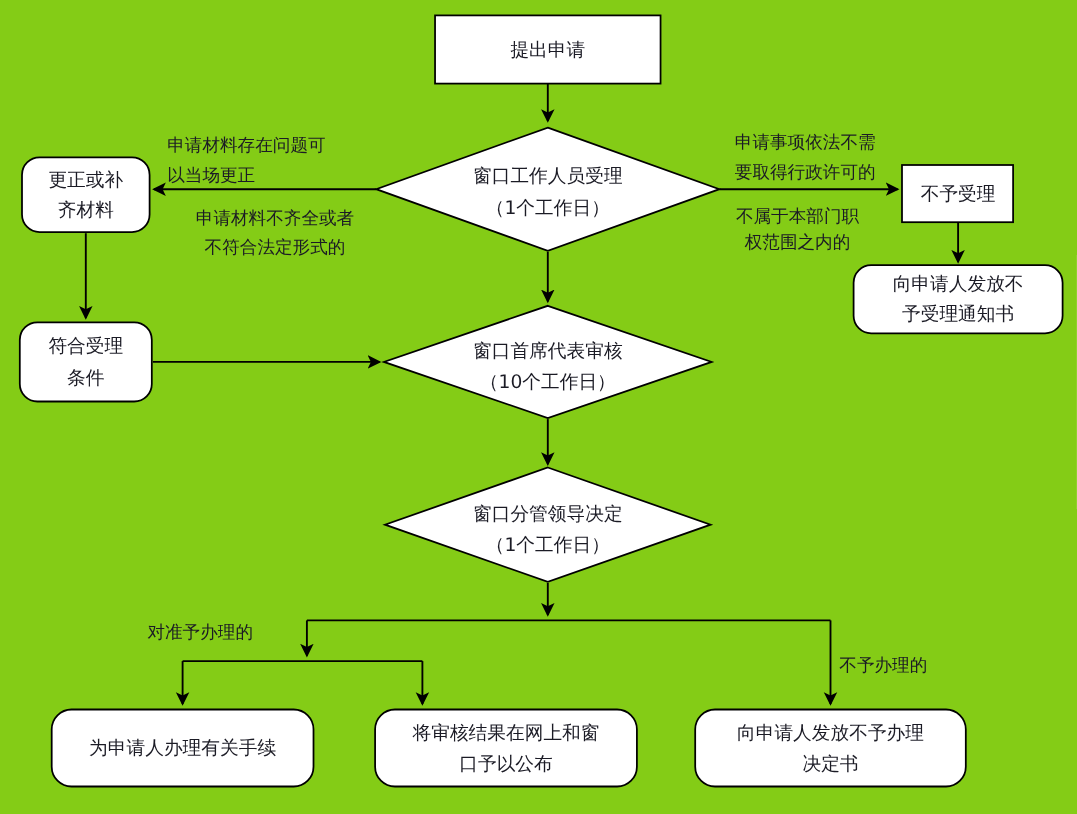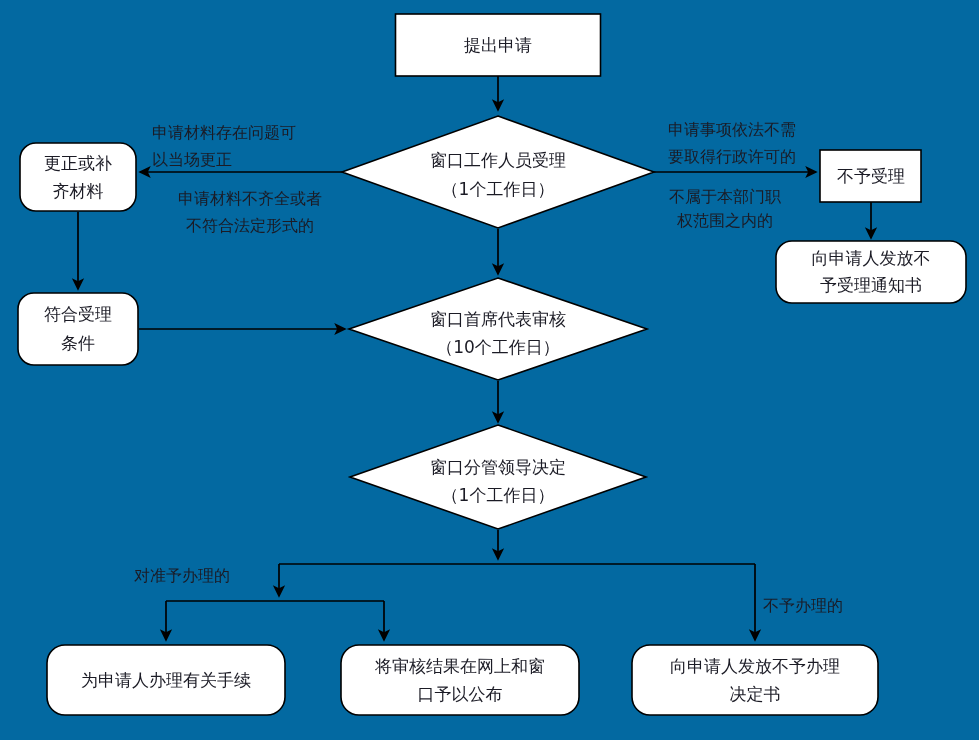--- a/index.html
+++ b/index.html
@@ -4,21 +4,21 @@
 <style>
   html, body {
     margin: 0;
     padding: 0;
     background: #ffffff;
   }
   #canvas {
     position: relative;
     width: 979px;
     height: 740px;
-    background: #0369a1;
+    background: #84cc16;
     font-family: "DejaVu Sans", "Liberation Sans", sans-serif;
     overflow: hidden;
   }
   svg#flow {
     position: absolute;
     left: 0;
     top: 0;
     width: 979px;
     height: 740px;
   }

